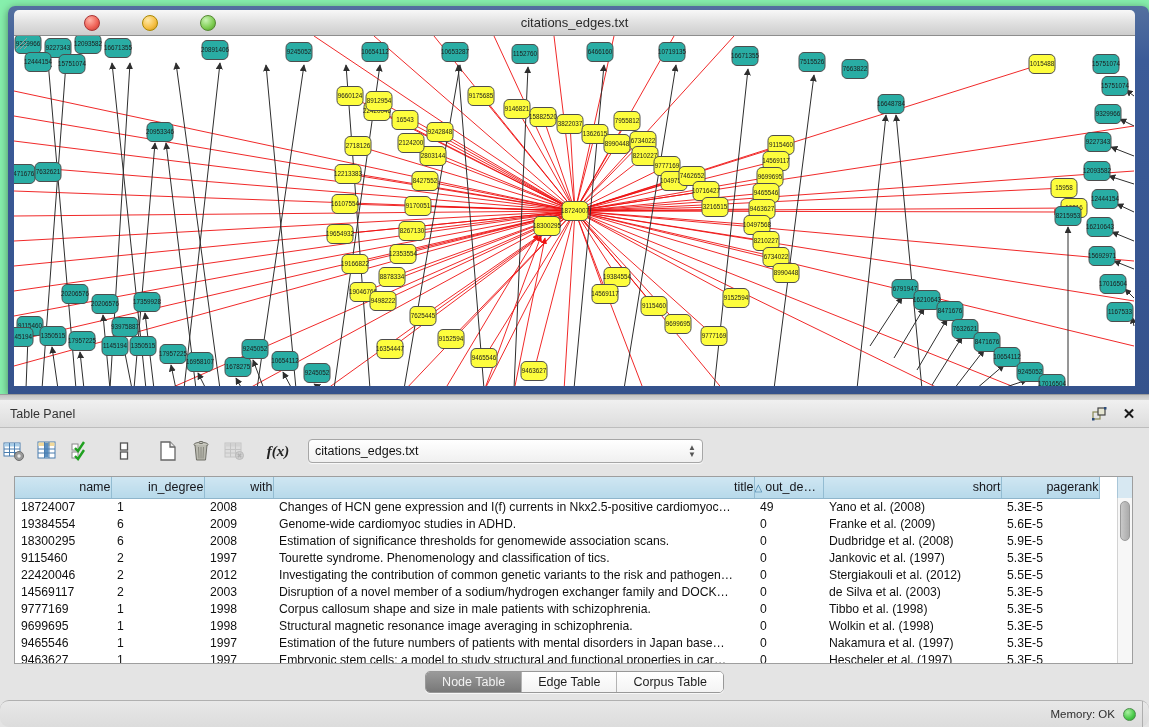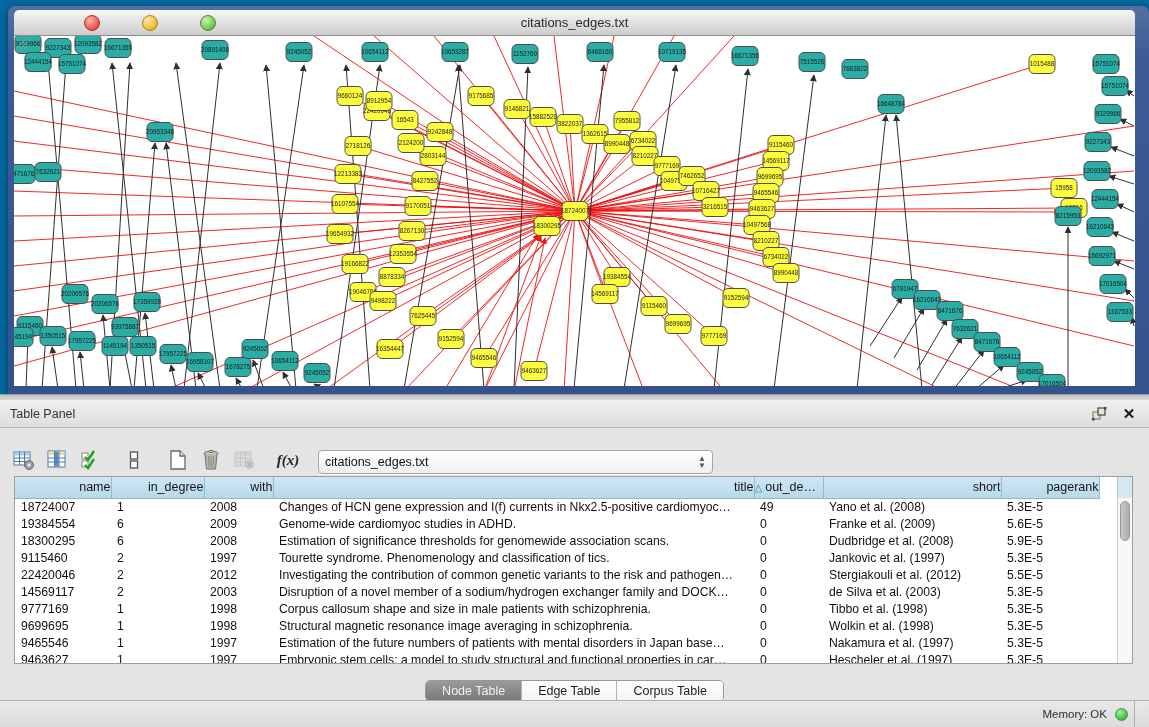--- a/index.html
+++ b/index.html
@@ -1,17 +1,17 @@
 <!DOCTYPE html>
 <html><head>
 <meta charset="utf-8">
 <style>
   * { margin:0; padding:0; box-sizing:border-box; }
   body { font-family:"Liberation Sans", sans-serif; }
-  .screen { position:relative; width:1149px; height:727px; background:#0369a1; overflow:hidden; }
+  .screen { position:relative; width:1149px; height:727px; background:#86efac; overflow:hidden; }
 
   
   .net-window { position:absolute; left:8px; top:6px; width:1141px; height:388px;
     background:linear-gradient(180deg,#54709f 0%,#3b5b98 14%,#35528c 100%);
     border-radius:7px 7px 0 0; box-shadow:0 2px 8px rgba(0,0,0,.45); }
   .titlebar { position:absolute; left:6px; right:14px; top:4px; height:26px;
     background:linear-gradient(180deg,#f8f8f8 0%,#e3e3e3 45%,#cdcdcd 100%);
     border-radius:5px 5px 0 0; border-bottom:1px solid #8d8d8d; display:flex; align-items:center; }
   .t-light { width:16px; height:16px; border-radius:50%; margin-left:42px; cursor:pointer; }
   .t-light:first-child { margin-left:70px; }
@@ -26,21 +26,21 @@
   
   .bottom-region { position:absolute; left:0; top:394px; width:1149px; bottom:0; background:#e4e4e4; }
   .splitter { height:6px; background:linear-gradient(180deg,#c2c2c2,#d8d8d8); border-top:1px solid #9c9c9c; }
   .panel-header { height:28px; background:linear-gradient(180deg,#f0f0f0,#dddddd);
     border-bottom:1px solid #bdbdbd; display:flex; align-items:center; padding:1px 10px; }
   .panel-title { font-size:12.5px; color:#333; }
   .ph-spacer { flex:1; }
   .ph-icon { width:20px; height:18px; display:flex; align-items:center; justify-content:center; cursor:pointer; margin-left:10px; }
   .close-x { font-size:15px; font-weight:bold; color:#1a1a1a; line-height:1; }
 
-  .toolbar { height:46px; display:flex; align-items:flex-end; padding:0 10px; }
+  .toolbar { height:46px; display:flex; align-items:center; padding:0 0; }
   .tb-btn { width:28px; height:28px; display:flex; align-items:center; justify-content:center; cursor:pointer; border-radius:3px; }
   .tb-btn + .tb-btn { margin-left:5px; }
   .gap { margin-left:16px !important; }
   .fx { font-family:"Liberation Serif", serif; font-style:italic; font-weight:bold; font-size:15px; color:#222; }
   .dropdown { margin-left:16px; width:395px; height:24px; background:linear-gradient(180deg,#ffffff,#f0f0f0);
     border:1px solid #a6a6a6; border-radius:4px; display:flex; align-items:center; padding:0 6px; cursor:pointer;
     box-shadow:0 1px 1px rgba(255,255,255,.8); }
   .dd-text { flex:1; font-size:12.5px; color:#111; }
   .dd-arrows { font-size:8px; color:#555; line-height:7px; text-align:center; }
 
@@ -51,30 +51,30 @@
        overflow:hidden; white-space:nowrap; }
   th.sorted { text-align:left; }
   .sort-glyph { color:#3c7ba6; font-size:10px; margin-right:3px; }
   td { height:17px; font-size:12.2px; color:#101010; padding:0 4px 0 6px; white-space:nowrap; overflow:hidden; }
   td.c-name { padding-left:6px; }
   .vscroll { position:absolute; top:21px; right:0; bottom:0; width:15px; background:#f7f7f7; border-left:1px solid #d2d2d2; cursor:pointer; }
   .vthumb { position:absolute; top:3px; left:2px; width:10px; height:40px; border-radius:6px;
     background:linear-gradient(90deg,#c9c9c9,#ababab); border:1px solid #9a9a9a; }
   .hdr-corner { position:absolute; top:0; right:0; width:15px; height:21px; background:#d7e8f2; border-left:1px solid #a9c6d8; }
 
-  .tabsbar { height:26px; margin-top:16px; display:flex; justify-content:center; }
+  .tabsbar { height:26px; margin-top:7px; display:flex; justify-content:center; }
   .segctl { display:flex; height:22px; border:1px solid #989898; border-radius:5px; overflow:hidden;
     background:#fdfdfd; box-shadow:0 1px 0 rgba(255,255,255,.7); }
   .seg { padding:0 16px; display:flex; align-items:center; font-size:12.5px; color:#1d1d1d; cursor:pointer;
     border-right:1px solid #b3b3b3; background:linear-gradient(180deg,#ffffff,#f3f3f3); }
   .seg:last-child { border-right:none; }
   .seg.sel { background:linear-gradient(180deg,#9a9a9a,#787878); color:#f2f2f2; }
 
   .statusbar { position:absolute; left:0; right:0; bottom:0; height:27px; background:linear-gradient(180deg,#e8e8e8,#dcdcdc);
-    border-top:1px solid #b0b0b0; display:flex; align-items:center; justify-content:flex-end; padding-right:10px; }
+    border-top:1px solid #b0b0b0; display:flex; align-items:center; justify-content:flex-end; padding-right:2px;border-radius:9px; }
   .mem-label { font-size:11.5px; color:#2e2e2e; margin-right:8px; }
   .mem-dot { width:13px; height:13px; border-radius:50%; margin-right:6px;
     background:radial-gradient(circle at 35% 30%, #a9f0a0, #47c947 60%, #2f9a2f); border:1px solid #4c8c4c; }
   .status-div { width:1px; height:27px; background:#aeaeae; margin-right:4px; }
 </style>
 </head>
 <body>
 
 <div class="screen">
 

